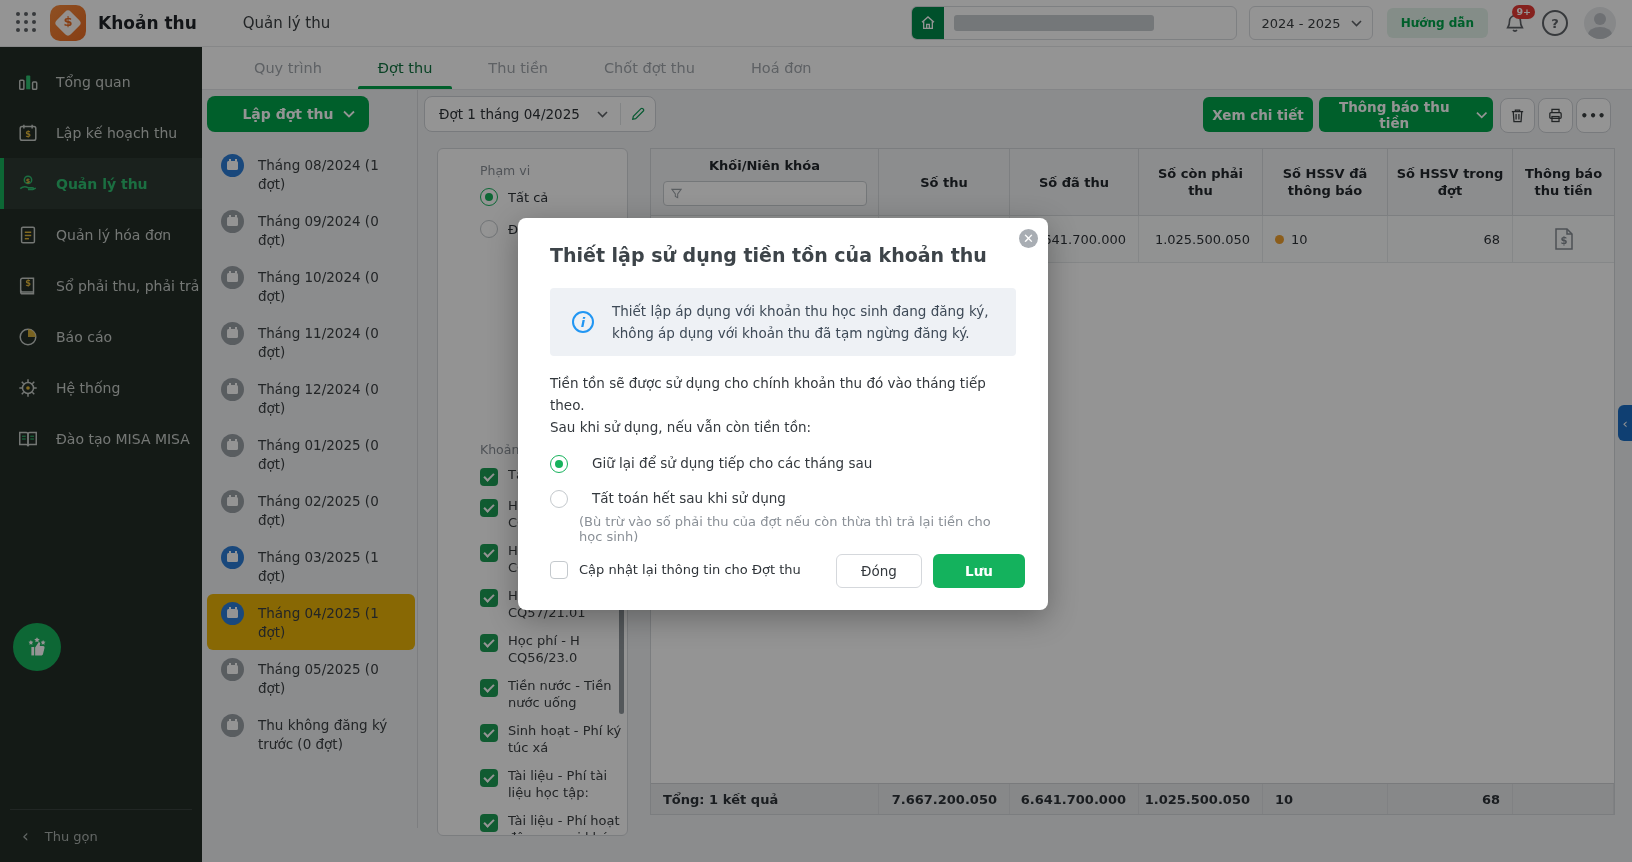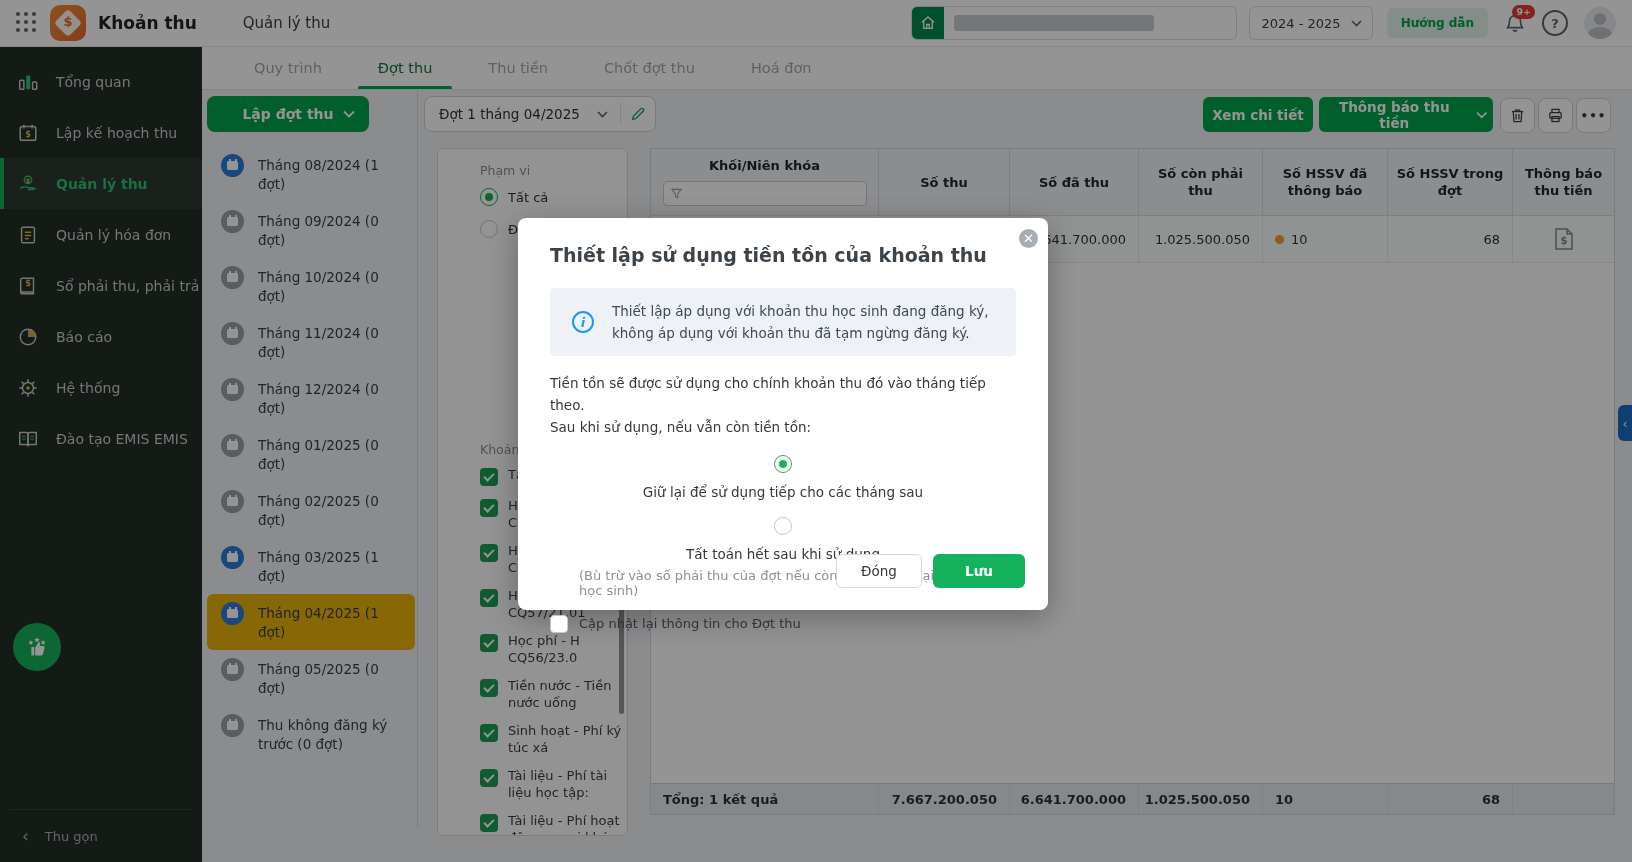--- a/index.html
+++ b/index.html
@@ -115,21 +115,21 @@
 
   
   .overlay{position:absolute;inset:0;background:rgba(0,0,0,0.42);z-index:40;}
   .modal{position:absolute;left:518px;top:218px;width:530px;height:392px;background:#fff;border-radius:8px;box-shadow:0 8px 30px rgba(0,0,0,.3);z-index:50;}
   .mclose{position:absolute;top:11px;right:10px;width:19px;height:19px;border-radius:50%;background:#a8adb3;color:#fff;display:flex;align-items:center;justify-content:center;font-size:13px;line-height:1;cursor:pointer;}
   .mtitle{margin:26px 32px 0 32px;font-size:19px;font-weight:600;color:#3d4449;}
   .minfo{margin:22px 32px 0 32px;background:#eef1f5;border-radius:4px;display:flex;align-items:center;gap:18px;padding:12px 16px 12px 22px;box-sizing:border-box;}
   .iicon{width:22px;height:22px;border:2px solid #2196f3;border-radius:50%;color:#2196f3;display:flex;align-items:center;justify-content:center;font-size:13px;font-style:italic;font-weight:600;flex:0 0 auto;box-sizing:border-box;}
   .minfotxt{font-size:13.5px;color:#3e4a57;line-height:22px;}
   .mdesc{margin:16px 32px 0 32px;font-size:13.5px;color:#33383d;line-height:22px;}
-  .mradio{display:flex;align-items:center;gap:11px;margin:17px 32px 0 32px;cursor:pointer;flex-direction:column;}
+  .mradio{display:flex;align-items:flex-start;gap:24px;margin:17px 32px 0 32px;cursor:pointer;}
   .mradio .rlabel{font-size:13.5px;color:#33383d;}
   .mnote{margin:6px 32px 0 61px;font-size:13px;color:#8a9097;}
   .mcheck{display:flex;align-items:center;gap:11px;margin:16px 32px 0 32px;cursor:pointer;}
   .mbtns{position:absolute;right:23px;bottom:22px;display:flex;gap:11px;}
   .btn-close{width:86px;height:34px;background:#fff;border:1px solid #d5d8dc;border-radius:6px;font-family:inherit;font-size:13.5px;color:#33383d;cursor:pointer;}
   .btn-save{width:92px;height:34px;background:#14b25d;border:none;border-radius:6px;font-family:inherit;font-size:13.5px;font-weight:600;color:#fff;cursor:pointer;}
   svg{display:block;}
 </style>
 </head>
 <body>
@@ -273,21 +273,21 @@
               <path d="M3 5 h7 a2 2 0 0 1 2 2 v13 a2 2 0 0 0-2-2 h-7 z" fill="none" stroke="#c8cdc9" stroke-width="1.6"></path>
               <path d="M21 5 h-7 a2 2 0 0 0-2 2 v13 a2 2 0 0 1 2-2 h7 z" fill="none" stroke="#c8cdc9" stroke-width="1.6"></path>
               <g stroke="#2fbf71" stroke-width="1.2">
                 <line x1="5.5" y1="9" x2="9.5" y2="9"></line>
                 <line x1="5.5" y1="12" x2="9.5" y2="12"></line>
                 <line x1="14.5" y1="9" x2="18.5" y2="9"></line>
                 <line x1="14.5" y1="12" x2="18.5" y2="12"></line>
               </g>
             </svg>
           </span>
-        <span class="slabel">Đào tạo EMIS EMIS</span>
+        <span class="slabel">Đào tạo MISA MISA</span>
       </div>
     </nav>
     <div class="feedback">
       <svg width="30" height="30" viewBox="0 0 32 32">
           <g fill="#fff">
             <path d="M10 16 h3 v9 h-3 z"></path>
             <path d="M14 25 v-8.5 l3-4.5 c.3-1.8 2.6-1.4 2.4.4 l-.5 2.6 h3.6 c1.2 0 1.8 1 1.5 2 l-1.6 6.4 c-.3 1-1 1.6-2 1.6 z"></path>
             <path d="M9.5 8.5 l.8 1.7 1.8.3 -1.3 1.3 .3 1.8 -1.6-.9 -1.6.9 .3-1.8 -1.3-1.3 1.8-.3 z"></path>
             <path d="M16 5.5 l.9 1.8 2 .3 -1.5 1.4 .4 2 -1.8-1 -1.8 1 .4-2 -1.5-1.4 2-.3 z"></path>
             <path d="M22.5 8.5 l.8 1.7 1.8.3 -1.3 1.3 .3 1.8 -1.6-.9 -1.6.9 .3-1.8 -1.3-1.3 1.8-.3 z"></path>

